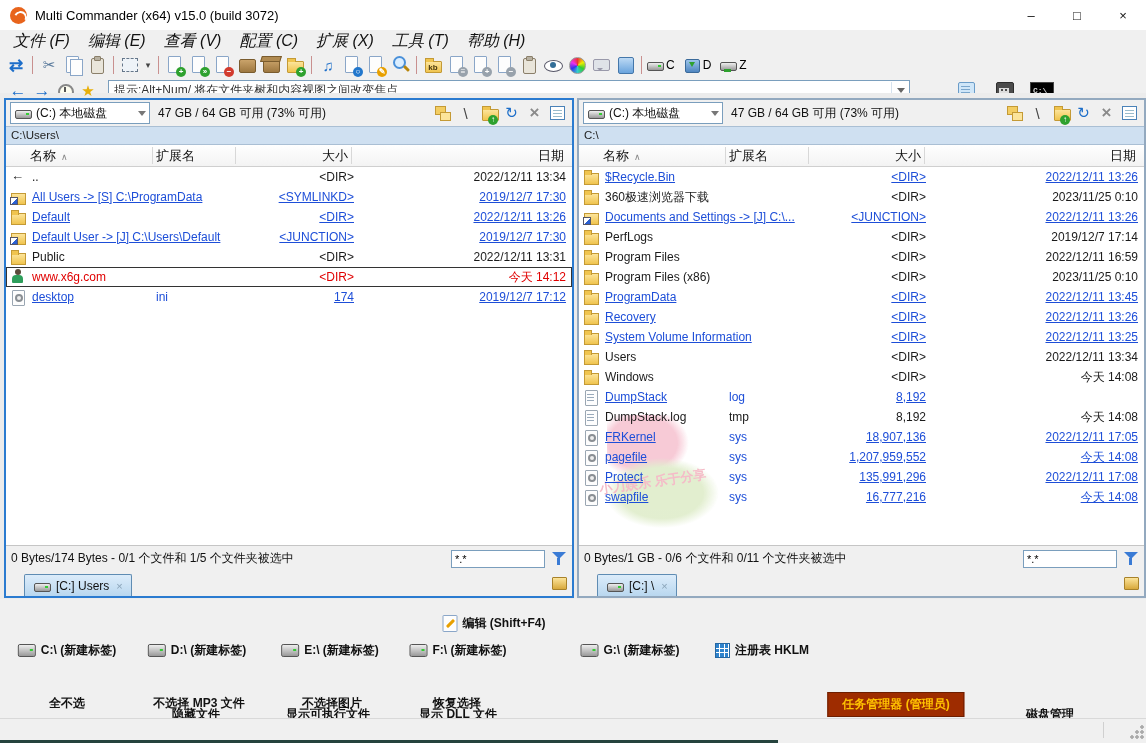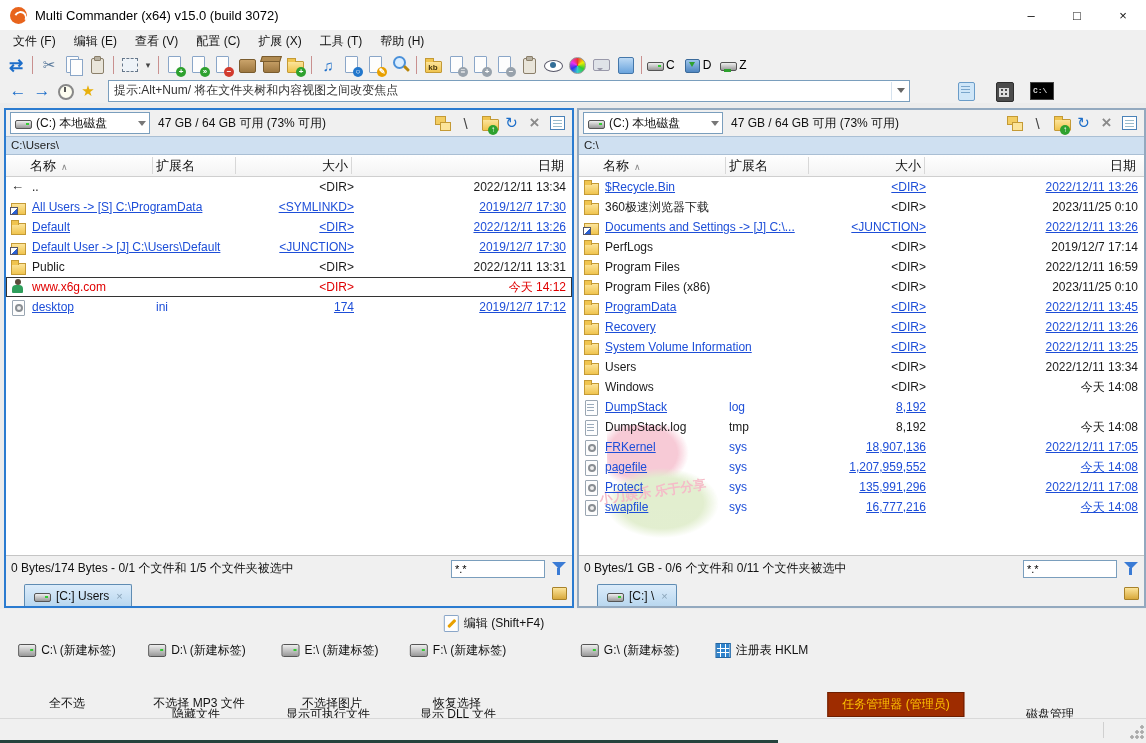--- a/index.html
+++ b/index.html
@@ -7,21 +7,21 @@
        font-family:"Liberation Sans",sans-serif;background:#f0f0f0;font-size:12px;color:#111;}
   
   .titlebar{position:absolute;top:0;left:0;right:0;height:30px;background:#fff;display:flex;align-items:center;}
   .applogo{width:17px;height:17px;border-radius:50%;background:#e8641c;margin:0 8px 0 10px;position:relative;}
   .applogo::before{content:"";position:absolute;left:4px;top:4px;width:9px;height:9px;border:2px solid #fff;border-left-color:transparent;border-bottom-color:transparent;border-radius:50%;transform:rotate(-20deg);}
   .title{font-size:13px;color:#000;}
   .wbtns{margin-left:auto;display:flex;}
   .wbtn{width:46px;height:30px;display:flex;align-items:center;justify-content:center;font-size:13px;color:#111;}
   
   .menubar{position:absolute;top:30px;left:0;right:0;height:22px;background:#f0f0f0;display:flex;align-items:center;padding-left:4px;}
-  .mi{padding:16px 9px;font-size:12px;}
+  .mi{padding:16px 9px;font-size:16px;font-style:italic;}
   
   .toolbar{position:absolute;top:52px;left:0;right:0;height:26px;background:#f0f0f0;display:flex;align-items:center;padding-left:4px;border-bottom:1px solid #e2e2e2;}
   .ticons,.tdrives{display:flex;align-items:center;}
   .tbi{position:relative;display:inline-flex;align-items:center;justify-content:center;width:22px;height:24px;margin:0 1px;font-size:15px;}
   .tbi .g{position:relative;z-index:2;}
   .tbi.sep{width:7px;}.tbi.sep::before{content:"";height:18px;border-left:1px solid #c9908f;}
   .t.sm{width:10px;font-size:9px;}
   .c-blue{color:#1d6ec9}.c-steel{color:#5b7b9d}.c-gray{color:#8a8a8a}.c-dark{color:#444}.c-gold{color:#e8b00c}
   .big{font-weight:bold;font-size:17px;}
   .tbi.d::before{content:"";position:absolute;left:4px;top:3px;width:11px;height:15px;background:#fdfdfd;border:1px solid #8aa6c8;border-radius:1px;}
@@ -65,21 +65,21 @@
   .combo .arrowbox::before{content:"";border:4px solid transparent;border-top:5px solid #666;margin-top:4px;}
   .np,.cal,.cmdic{position:relative;display:inline-block;width:24px;height:22px;}
   .np::before{content:"";position:absolute;left:4px;top:2px;width:15px;height:17px;background:#cfe6f8;border:1px solid #6a9cc8;border-radius:2px;}
   .np::after{content:"";position:absolute;left:7px;top:6px;width:9px;height:1px;background:#7aa6cc;box-shadow:0 3px #7aa6cc,0 6px #7aa6cc;}
   .cal::before{content:"";position:absolute;left:4px;top:2px;width:16px;height:18px;background:#4c4c4c;border:1px solid #2e2e2e;border-radius:2px;}
   .cal::after{content:"";position:absolute;left:7px;top:8px;width:10px;height:9px;background:repeating-linear-gradient(90deg,#ddd 0 2px,transparent 2px 4px),repeating-linear-gradient(0deg,#ddd 0 2px,transparent 2px 4px);}
   .cmdic{background:#000;border:1px solid #444;width:22px;height:16px;display:inline-flex;align-items:center;justify-content:flex-start;}
   .cmdic .g{font:bold 8px/1 "Liberation Mono",monospace;color:#ddd;padding-left:2px;}
   .nav-right{display:flex;align-items:center;gap:14px;margin-left:44px;}
   
-  .main{position:absolute;top:103px;left:0;right:0;height:506px;background:#ececec;}
+  .main{position:absolute;top:93px;left:0;right:0;height:506px;background:#ececec;}
   .panel{position:absolute;top:5px;height:496px;display:flex;flex-direction:column;background:#f0f0f0;}
   .panel.left{left:4px;width:566px;border:2px solid #2b7bd0;}
   .panel.right{left:577px;width:565px;border:2px solid #93a9bf;}
   .drivebar{height:26px;display:flex;align-items:center;padding:0 4px;gap:8px;}
   .drivesel{width:132px;height:20px;background:#fff;border:1px solid #7a9ebd;display:flex;align-items:center;gap:4px;padding:0 3px;}
   .drivesel .lbl{flex:1;font-size:12px;white-space:nowrap;overflow:hidden;}
   .drivesel .chev{width:8px;height:8px;position:relative;}
   .drivesel .chev::before{content:"";position:absolute;left:0;top:2px;border:4px solid transparent;border-top:5px solid #777;}
   .space{font-size:12px;white-space:nowrap;}
   .ptools{margin-left:auto;display:flex;align-items:center;gap:2px;}
@@ -130,21 +130,21 @@
   .tclose{color:#8aa3b8;font-size:11px;margin-left:2px;}
   .tabfolder{margin-left:auto;margin-bottom:2px;}
   .tabfolder .tbif{position:relative;display:inline-block;width:18px;height:18px;}
   .tabfolder .tbif::before{content:"";position:absolute;left:2px;top:4px;width:13px;height:11px;background:linear-gradient(#fce49a,#d8a93c);border:1px solid #a8822a;border-radius:1px;}
   .watermark{position:absolute;left:8px;top:248px;width:170px;height:130px;pointer-events:none;opacity:.6;}
   .watermark::before{content:"";position:absolute;left:20px;top:0;width:90px;height:70px;background:radial-gradient(ellipse at 40% 40%,#f2a8bc 0 45%,transparent 60%);}
   .watermark::after{content:"";position:absolute;left:10px;top:38px;width:130px;height:80px;background:radial-gradient(ellipse at 50% 50%,#cfe3b0 0 45%,transparent 62%);}
   .wmtext{position:absolute;left:12px;top:58px;transform:rotate(-8deg);color:#ef8fa4;font-size:13px;font-weight:bold;white-space:nowrap;z-index:2;}
   
   .commands{position:absolute;top:609px;left:0;right:0;height:109px;background:#f0f0f0;}
-  .cmdrow{position:absolute;left:0;right:0;height:27px;}
+  .cmdrow{position:absolute;left:0;right:0;height:27px;font-weight:bold;}
   .cmdrow.r1{top:2px;}.cmdrow.r2{top:29px;}.cmdrow.r3{top:57px;margin-top:36px;}.cmdrow.r4{top:82px;}
   .cmd{position:absolute;top:1px;transform:translateX(-50%);display:flex;align-items:center;gap:5px;font-size:12px;color:#111;padding:3px 6px;white-space:nowrap;}
   .cmd.danger{background:#9e2c00;color:#ffc200;border:1px solid #6d1e00;padding:3px 14px;}
   .cbi{display:none;position:relative;}
   .cbi.drive{display:inline-block;width:16px;height:11px;background:linear-gradient(#eee,#999);border:1px solid #555;border-radius:2px;}
   .cbi.drive::after{content:"";position:absolute;right:2px;top:4px;width:3px;height:2px;background:#3c3;}
   .cbi.registry{display:inline-block;width:13px;height:13px;background:#2f83cc;background-image:repeating-linear-gradient(90deg,transparent 0 3.5px,#fff 3.5px 4.5px),repeating-linear-gradient(0deg,transparent 0 3.5px,#fff 3.5px 4.5px);border:1px solid #2567a2;}
   .cbi.edit{display:inline-block;width:13px;height:15px;background:#fdfdfd;border:1px solid #8aa6c8;border-radius:1px;}
   .cbi.edit::after{content:"";position:absolute;left:2px;top:6px;width:10px;height:3px;background:#e8a000;transform:rotate(-45deg);border-radius:1px;}
   

